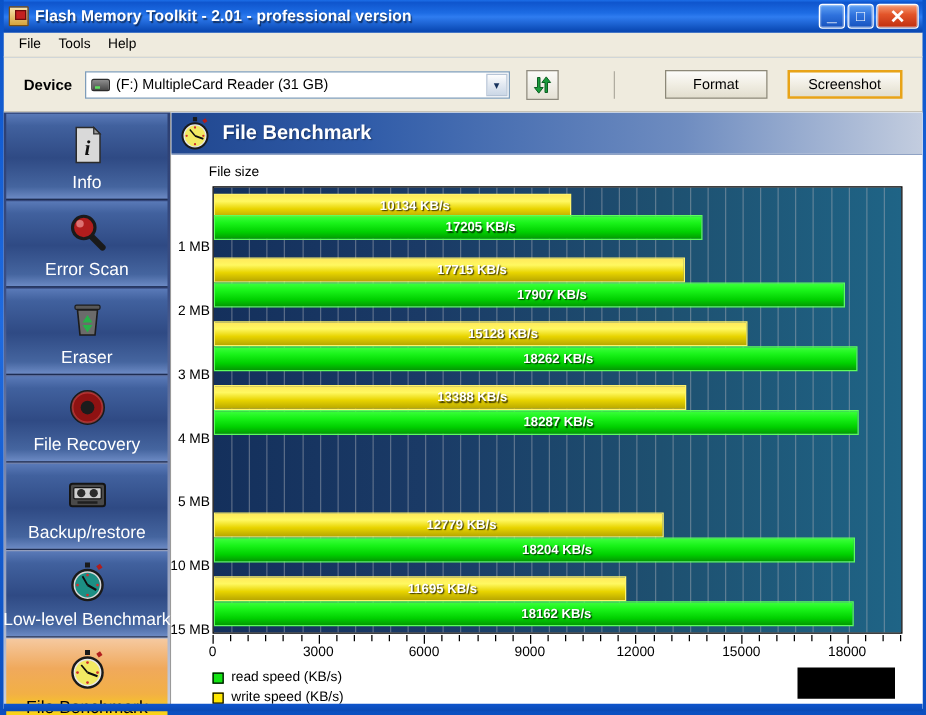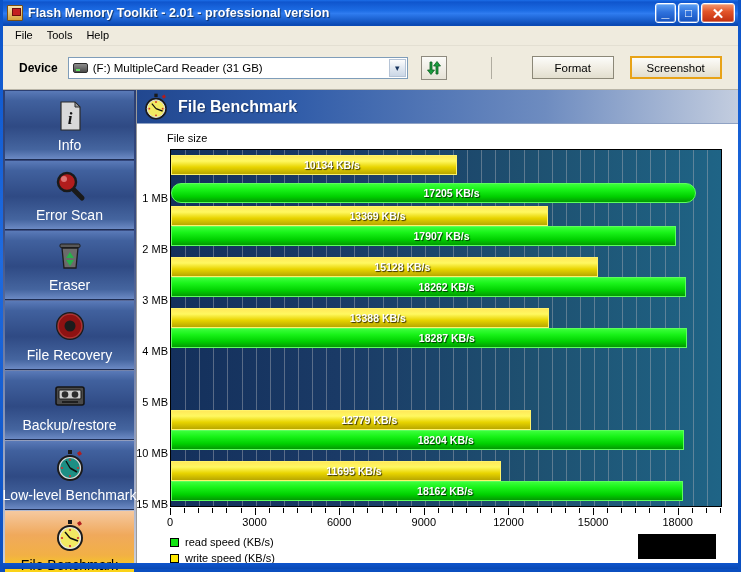--- a/index.html
+++ b/index.html
@@ -547,25 +547,25 @@
             <div class="vgrid" style="left: 451.282px;"></div>
             <div class="vgrid" style="left: 465.385px;"></div>
             <div class="vgrid" style="left: 479.487px;"></div>
             <div class="vgrid" style="left: 493.59px;"></div>
             <div class="vgrid" style="left: 507.692px;"></div>
             <div class="vgrid" style="left: 521.795px;"></div>
             <div class="vgrid" style="left: 535.897px;"></div>
             <div class="bar write" style="top: 5.42857px; width: 285.831px;">
               <span class="val">10134 KB/s</span>
             </div>
-            <div class="bar read" style="top: 33px; width: 525px; border-radius: 10px;">
+            <div class="bar read" style="top: 22px; width: 391px;">
               <span class="val">17205 KB/s</span>
             </div>
             <div class="bar write" style="top: 56.2857px; width: 377.074px;">
-              <span class="val">13369 KB/s</span>
+              <span class="val">17715 KB/s</span>
             </div>
             <div class="bar read" style="top: 76.2857px; width: 505.069px;">
               <span class="val">17907 KB/s</span>
             </div>
             <div class="bar write" style="top: 107.143px; width: 426.687px;">
               <span class="val">15128 KB/s</span>
             </div>
             <div class="bar read" style="top: 127.143px; width: 515.082px;">
               <span class="val">18262 KB/s</span>
             </div>

